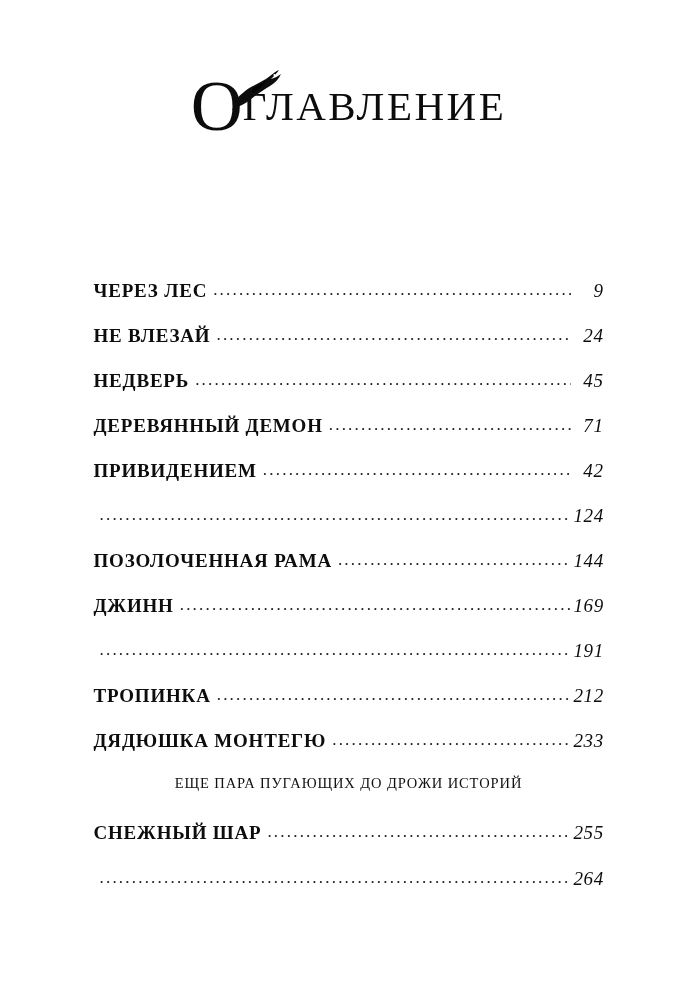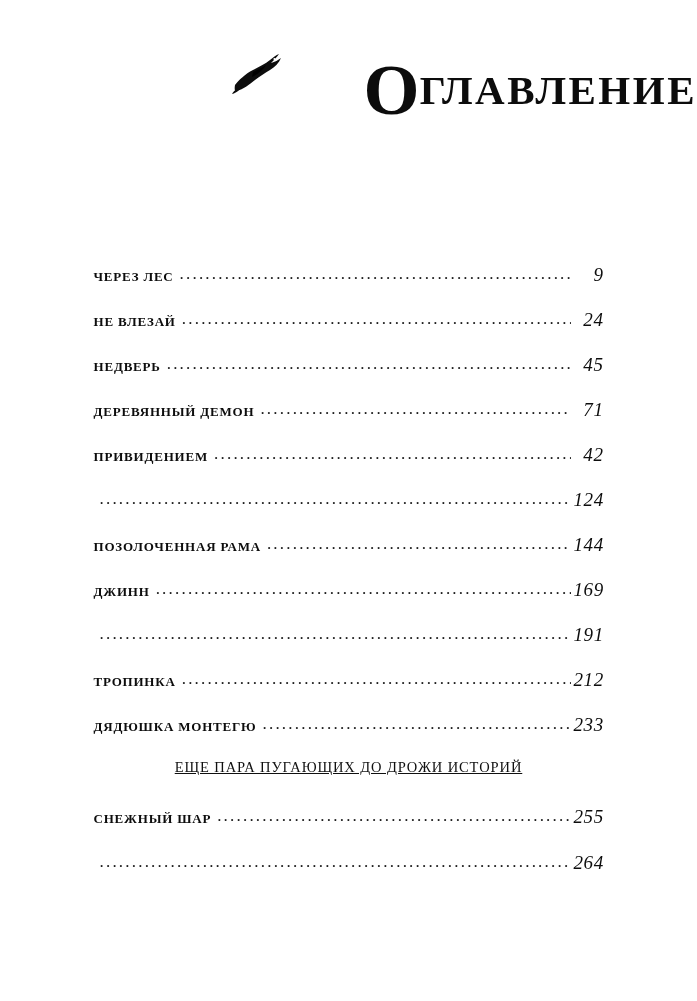--- a/index.html
+++ b/index.html
@@ -18,25 +18,24 @@
 
   .page {
     width: 697px;
     height: 1001px;
     box-sizing: border-box;
     position: relative;
   }
 
   
   .title-block {
-    margin-top: 58px;
-    text-align: right;
+    margin-top: 74px;
+    text-align: center;
     position: relative;
     height: 110px;
-    font-weight: bold;
   }
   .raven {
     position: absolute;
     left: 50%;
     top: -6px;
     transform: translateX(-120px);
     width: 54px;
     height: 44px;
   }
   .title-line {
@@ -73,21 +72,21 @@
     margin-bottom: 23px;
     font-size: 19.5px;
     letter-spacing: 0.6px;
     white-space: nowrap;
   }
   .toc-title {
     font-weight: bold;
     font-family: "Liberation Serif", serif;
     color: #0d0d0d;
     letter-spacing: 0.8px;
-    font-size: 13px;
+    font-size: 19px;
   }
   .toc-dots {
     flex: 1 1 auto;
     overflow: hidden;
     margin: 0 3px 0 6px;
     position: relative;
     top: -2px;
     color: #1a1a1a;
     font-size: 17px;
     letter-spacing: 2.2px;
@@ -103,21 +102,20 @@
   }
 
   .section-note {
     text-align: center;
     font-size: 14.5px;
     letter-spacing: 0.9px;
     font-family: "Liberation Serif", serif;
     color: #101010;
     margin: 20px 0 30px 0;
     white-space: nowrap;
-    text-decoration: underline;
   }
 
   .extra-row {
     margin-bottom: 24px;
   }
 </style>
 </head>
 <body>
 
 <div class="page">

